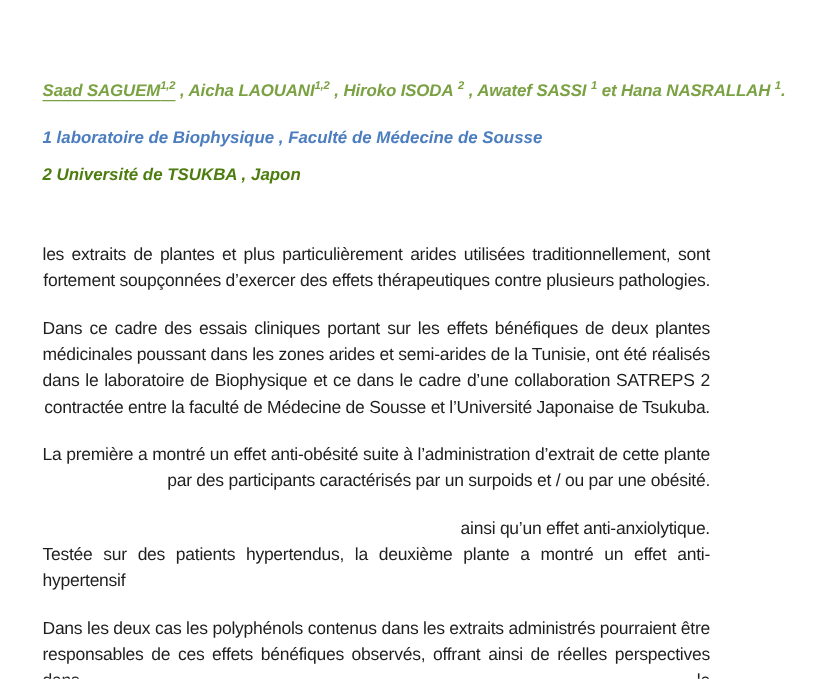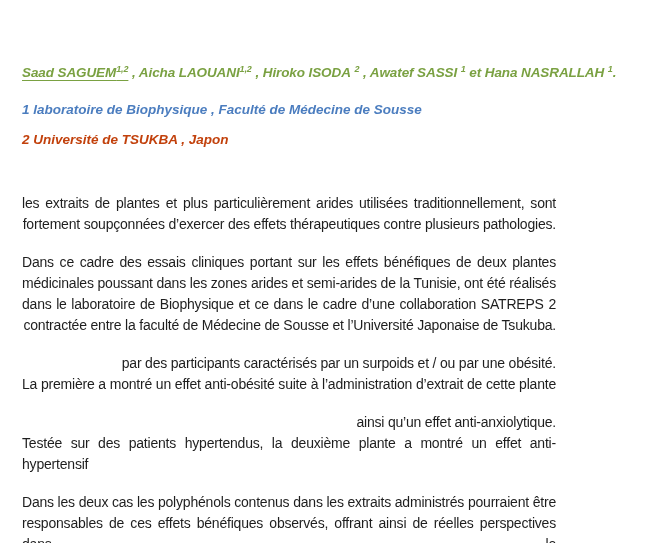--- a/index.html
+++ b/index.html
@@ -5,20 +5,21 @@
   html,body{margin:0;padding:0;background:#ffffff;}
   body{
     width:663px;height:543px;overflow:hidden;
     font-family:"Liberation Sans",sans-serif;
   }
   .page{
     box-sizing:border-box;
     width:578px;height:543px;
     padding:64px 22px 0 22px;
     background:#ffffff;
+    margin-left:12px;
   }
   
   .author-line{
     font-style:italic;font-weight:bold;
     font-size:13.5px;line-height:18px;
     letter-spacing:-0.1px;
     margin:0 0 19px 0;
     white-space:nowrap;
   }
   .author-line sup{
@@ -47,36 +48,36 @@
   }
 </style>
 </head>
 <body>
 
 <div class="page">
 
   <div class="author-line" style="color: rgb(122, 161, 66);"><span class="u">Saad  SAGUEM<sup>1,2</sup></span><span> ,  </span><span>Aicha LAOUANI<sup>1,2</sup></span><span> ,  </span><span>Hiroko ISODA&nbsp;<sup>2</sup></span><span> , </span><span>Awatef SASSI&nbsp;<sup>1</sup></span><span>  et </span><span>Hana  NASRALLAH&nbsp;<sup>1</sup></span><span>.</span></div>
 
   <div class="aff" style="color: rgb(75, 125, 191);">1 laboratoire de Biophysique , Faculté de Médecine de Sousse</div>
-  <div class="aff" style="color: #c2410c;">2 Université de TSUKBA , Japon</div>
+  <div class="aff" style="color: #4d7c0f;">2 Université de TSUKBA , Japon</div>
 
   <div class="paras">
       <div class="para">
         <div class="pline just">les extraits de plantes et plus particulièrement arides utilisées traditionnellement,   sont</div>
         <div class="pline">fortement soupçonnées d’exercer des effets thérapeutiques contre plusieurs pathologies.</div>
       </div>
       <div class="para">
         <div class="pline just">Dans ce cadre des   essais cliniques portant sur les effets bénéfiques de deux plantes</div>
         <div class="pline just">médicinales poussant dans les zones arides  et semi-arides de la Tunisie, ont   été réalisés</div>
         <div class="pline just">dans le laboratoire de Biophysique et ce dans le cadre d’une collaboration SATREPS 2</div>
         <div class="pline">contractée entre la faculté de Médecine de Sousse et l’Université Japonaise de Tsukuba.</div>
       </div>
       <div class="para">
+        <div class="pline just">La première a montré un effet  anti-obésité  suite à l’administration d’extrait de cette plante</div>
         <div class="pline">par  des participants caractérisés par un surpoids   et / ou  par une  obésité.</div>
-        <div class="pline just">La première a montré un effet  anti-obésité  suite à l’administration d’extrait de cette plante</div>
       </div>
       <div class="para">
         <div class="pline">ainsi qu’un effet anti-anxiolytique.</div>
         <div class="pline just">Testée sur des patients hypertendus, la deuxième plante a montré un effet anti-hypertensif</div>
       </div>
       <div class="para">
         <div class="pline just">Dans les deux cas les polyphénols contenus dans les extraits administrés pourraient être</div>
         <div class="pline just">responsables  de ces effets bénéfiques observés, offrant ainsi  de réelles perspectives dans le</div>
         <div class="pline just">domaine de développement de nouvelles thérapies naturelles contre l’obésité et l’hypertension.</div>
       </div>

